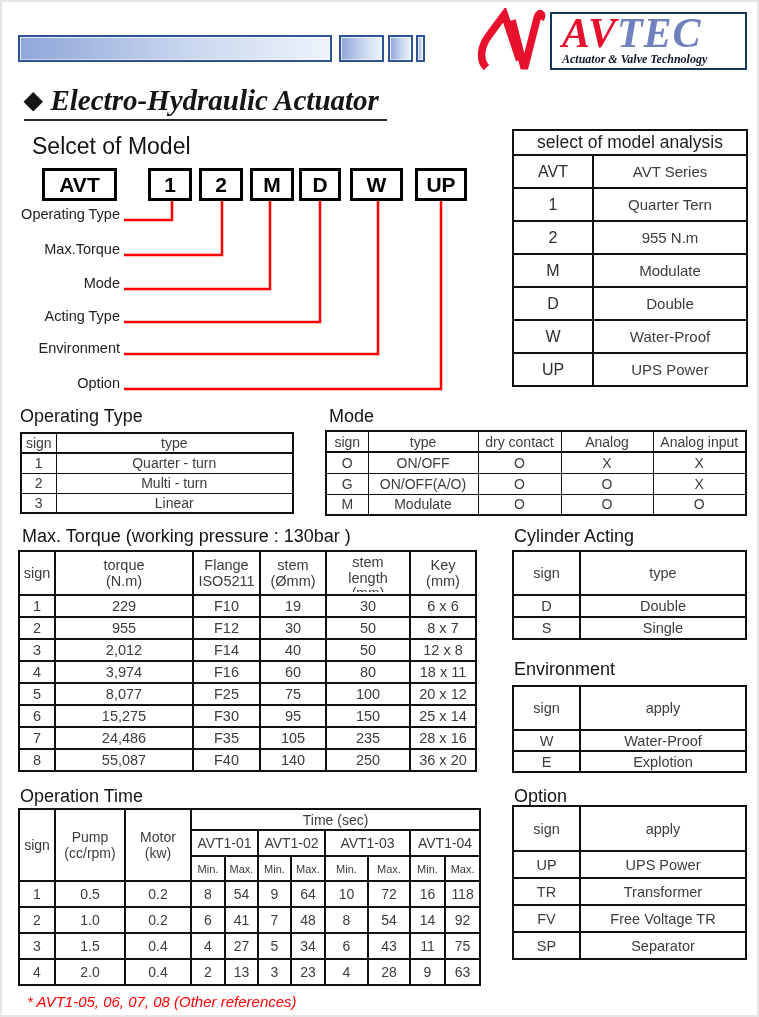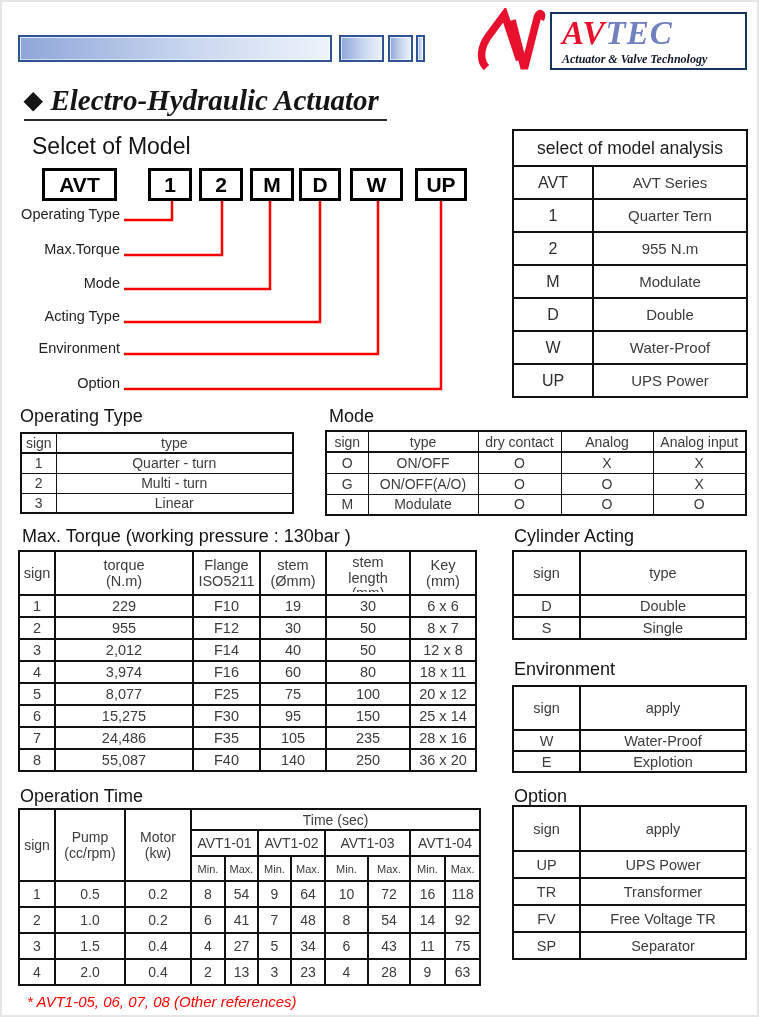--- a/index.html
+++ b/index.html
@@ -16,21 +16,21 @@
   .bar-long { left:16px; width:314px; }
   .bar-s1   { left:337px; width:45px; }
   .bar-s2   { left:386px; width:25px; }
   .bar-s3   { left:414px; width:9px; }
 
   
   .monogram { position:absolute; left:474px; top:6px; width:72px; height:68px; }
   .logo-box { position:absolute; left:548px; top:10px; width:197px; height:58px;
               border:2px solid #17365d; background:#fff; padding:1px 0 0 10px; }
   .brand { font-family:"Liberation Serif", serif; font-style:italic; font-weight:bold;
-           font-size:33px; line-height:36px; letter-spacing:1px; }
+           font-size:42px; line-height:36px; letter-spacing:1px; }
   .brand .av { color:#e8112d; }
   .brand .tec { color:#7081be; }
   .tagline { font-family:"Liberation Serif", serif; font-style:italic; font-weight:bold;
              font-size:12px; color:#0f172a; margin-top:1px; }
 
   
   .doc-title { position:absolute; left:22px; top:82px;
                font-family:"Liberation Serif", serif; font-style:italic; font-weight:bold;
                font-size:29px; color:#151515; border-bottom:2px solid #2b2b2b; padding:0 8px 2px 0; }
   .doc-title .diamond { font-style:normal; font-size:24px; vertical-align:2px; margin-right:8px; }
@@ -61,21 +61,21 @@
   table.tbl { position:absolute; border-collapse:collapse; table-layout:fixed; background:#fff; }
   .tbl th, .tbl td { border:2px solid #111; font-weight:normal; text-align:center;
                      vertical-align:middle; color:#3c3c3c; padding:0; overflow:hidden;
                      white-space:nowrap; }
   .tbl-thin th, .tbl-thin td { border-width:1px; }
   table.tbl-thin { border:2px solid #111; }
   .tbl-thin tr.hdr th { border-bottom-width:2px; }
 
   .analysis { left:510px; top:127px; width:234px; font-size:15px; }
   .analysis tr { height:33px; }
-  .analysis tr.cap { height:36px; }
+  .analysis tr.cap { height:25px; }
   .analysis .cap th { font-size:17.5px; color:#1d1d1d; }
   .analysis td:first-child { font-size:16px; color:#2d2d2d; }
 
   .optype { left:18px; top:430px; width:272px; font-size:14px; }
   .optype tr { height:20px; }
 
   .mode { left:323px; top:428px; width:420px; font-size:14px; }
   .mode tr { height:21px; }
 
   .torque { left:16px; top:548px; width:457px; font-size:14.5px; }

